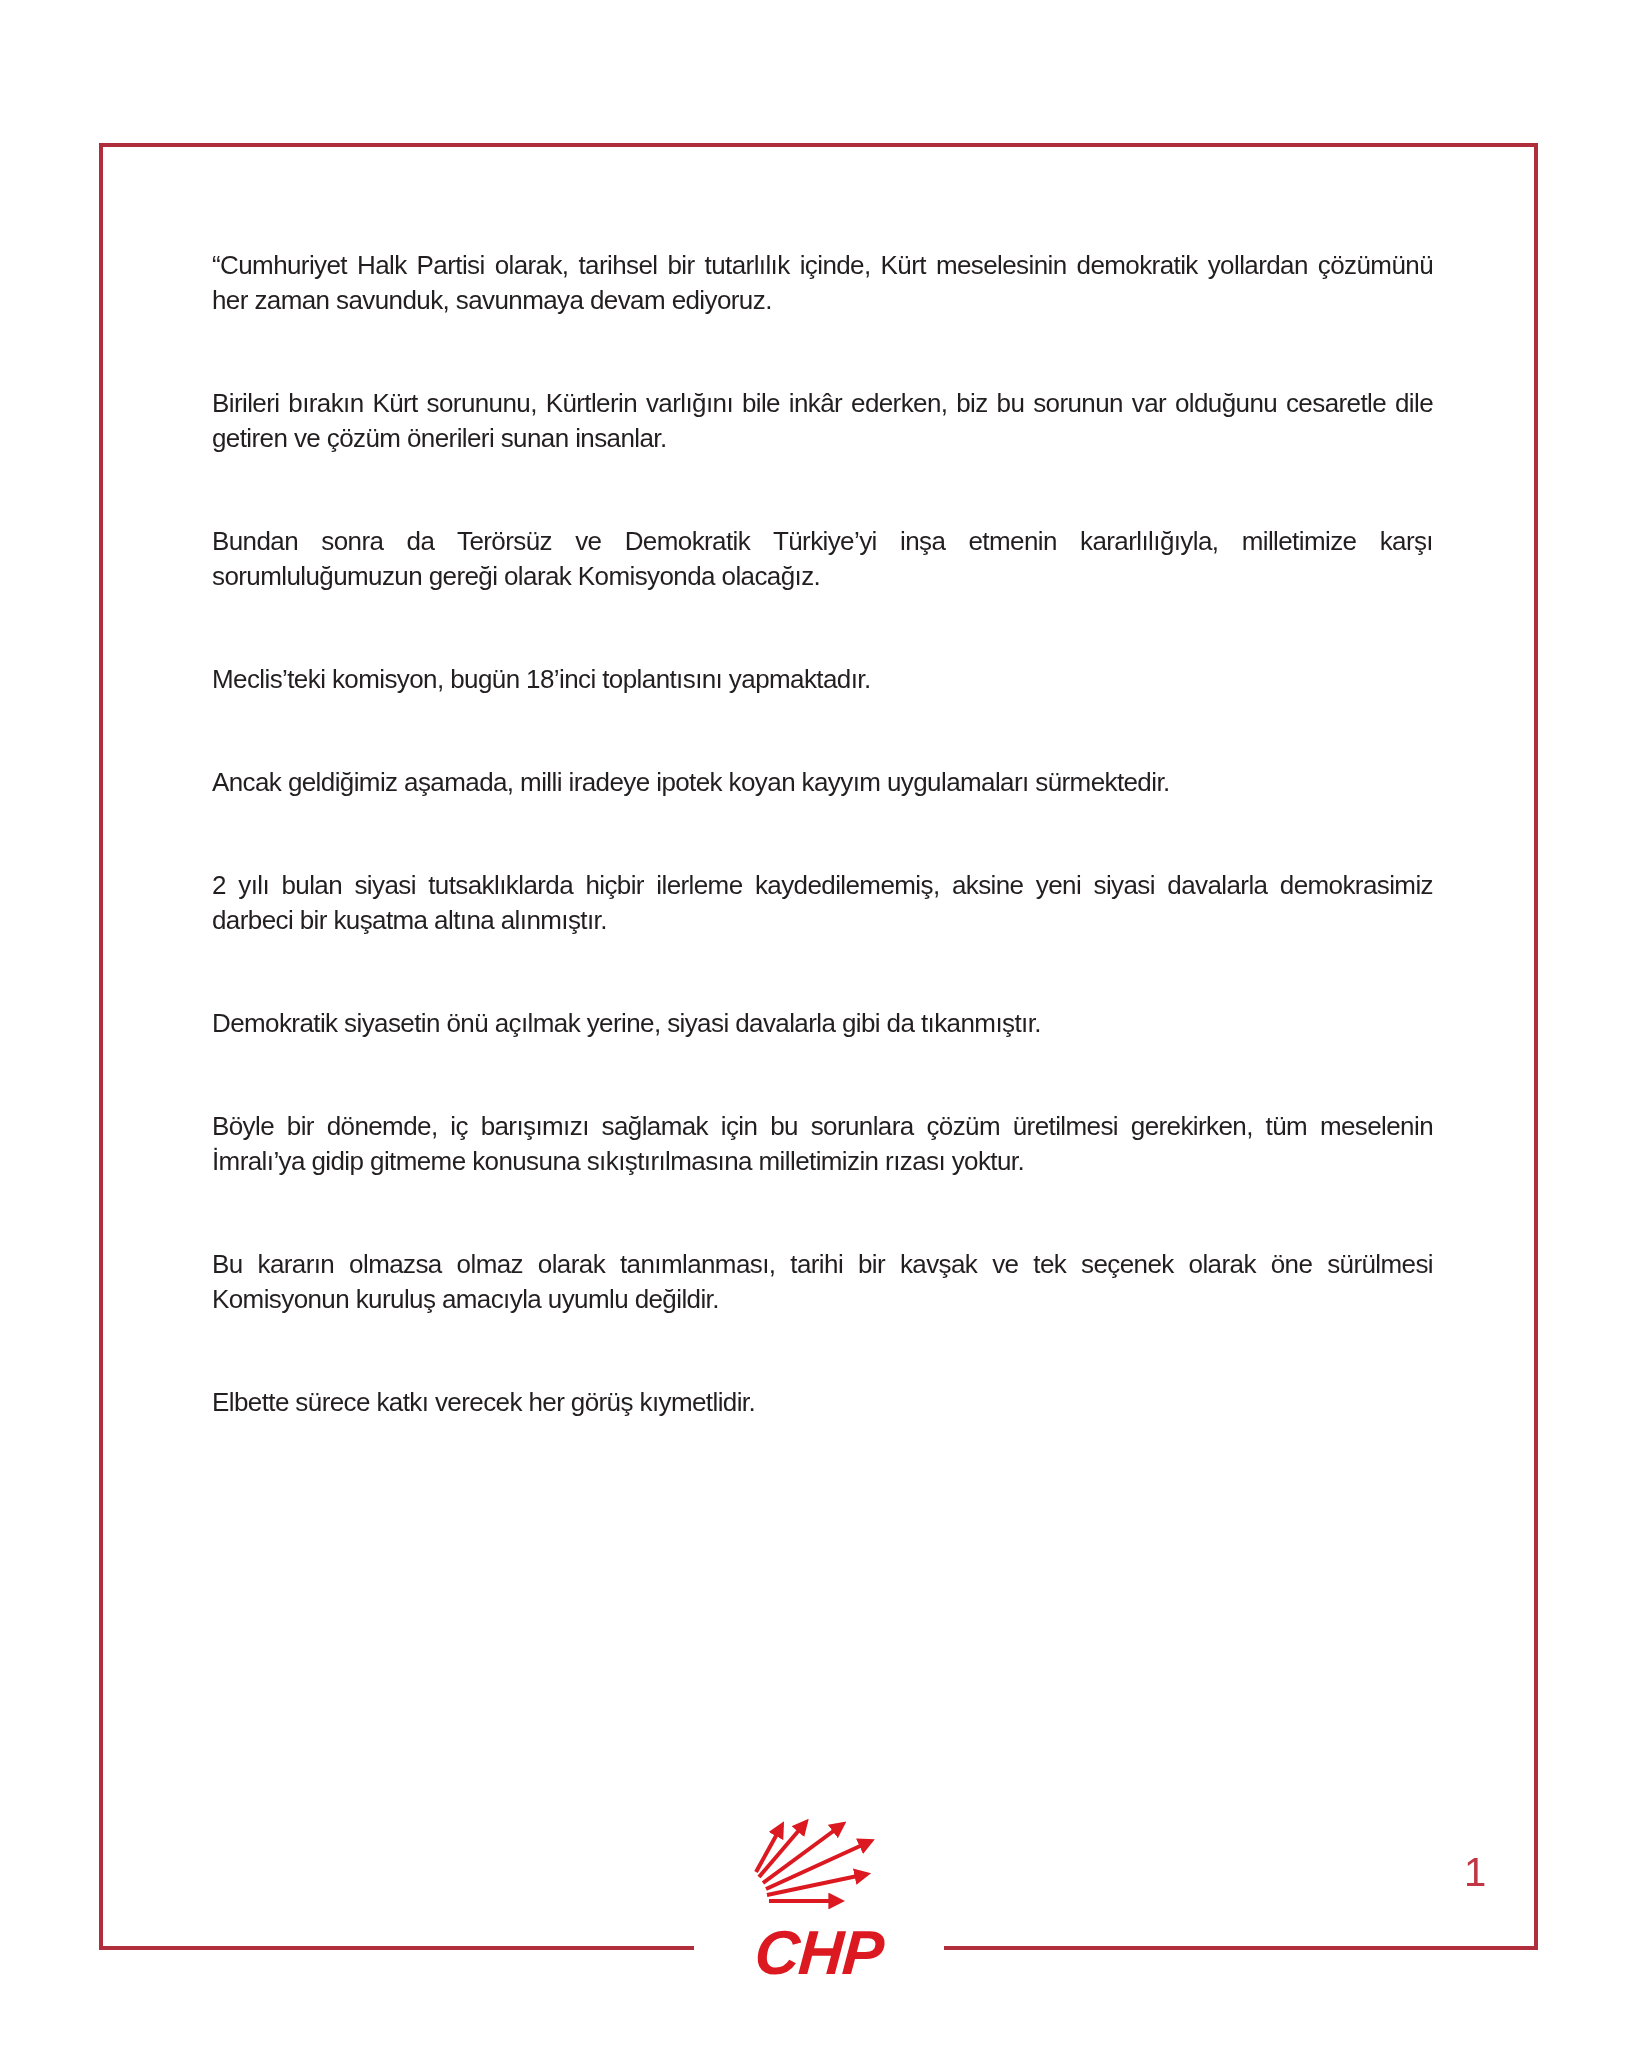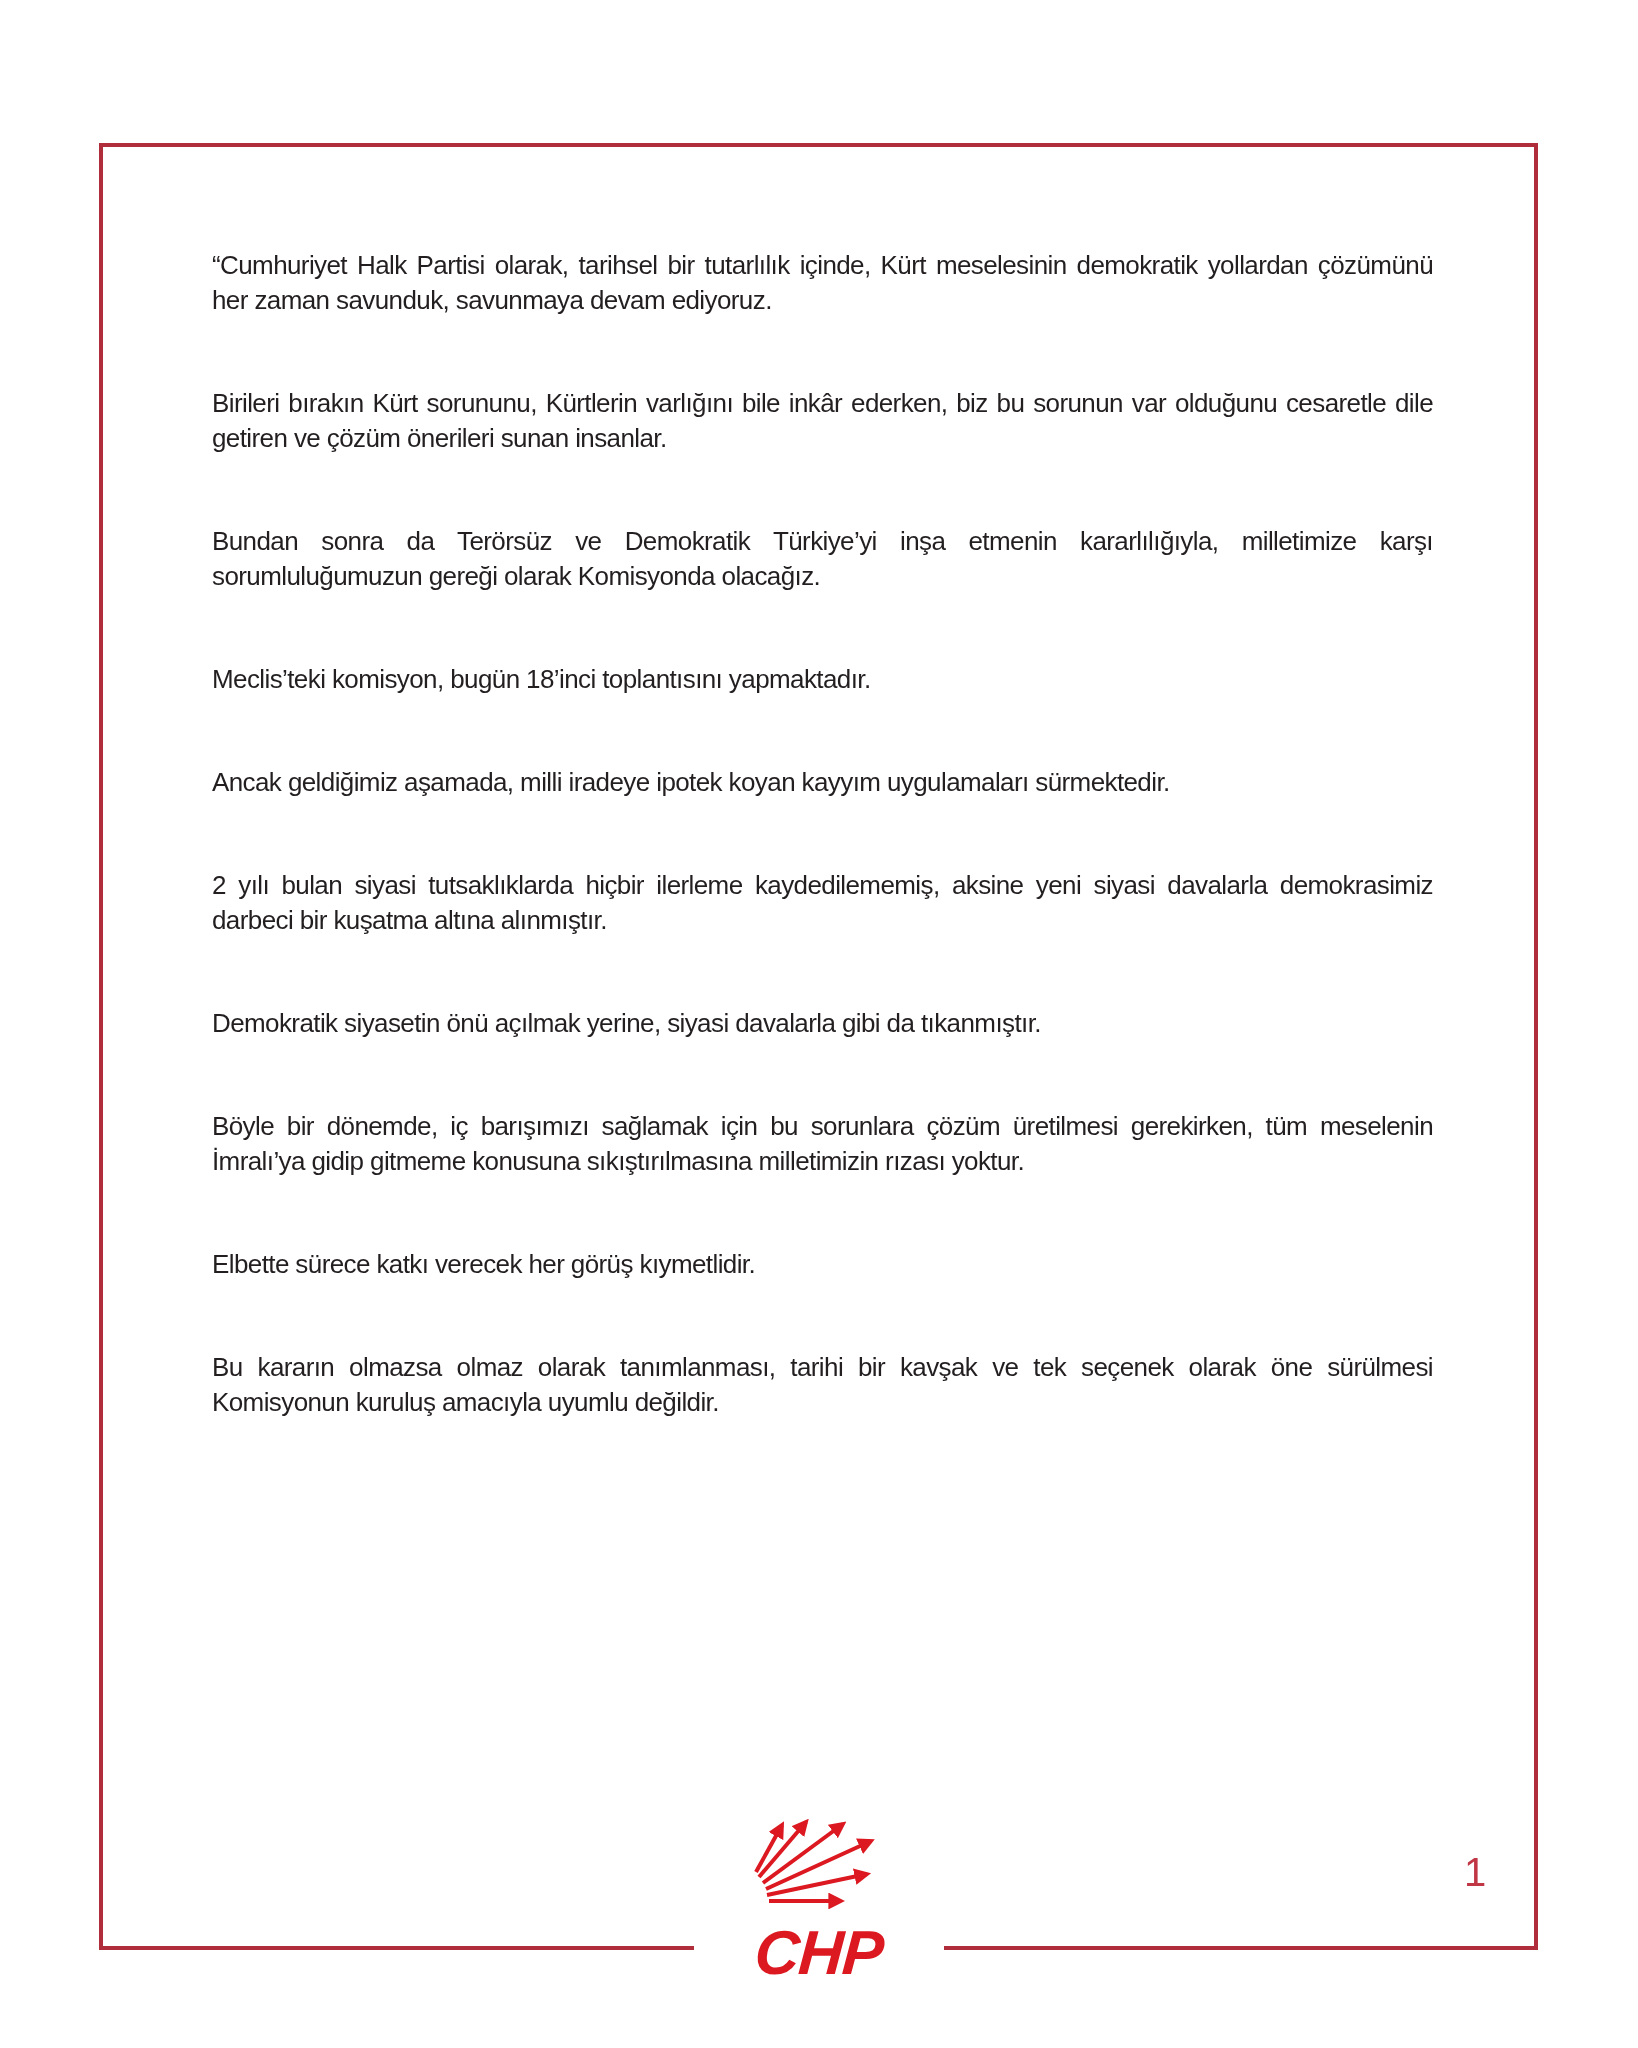--- a/index.html
+++ b/index.html
@@ -79,22 +79,22 @@
 
 <div class="content">
   <p>“Cumhuriyet Halk Partisi olarak, tarihsel bir tutarlılık içinde, Kürt meselesinin demokratik yollardan çözümünü her zaman savunduk, savunmaya devam ediyoruz.</p>
   <p>Birileri bırakın Kürt sorununu, Kürtlerin varlığını bile inkâr ederken, biz bu sorunun var olduğunu cesaretle dile getiren ve çözüm önerileri sunan insanlar.</p>
   <p>Bundan sonra da Terörsüz ve Demokratik Türkiye’yi inşa etmenin kararlılığıyla, milletimize karşı sorumluluğumuzun gereği olarak Komisyonda olacağız.</p>
   <p>Meclis’teki komisyon, bugün 18’inci toplantısını yapmaktadır.</p>
   <p>Ancak geldiğimiz aşamada, milli iradeye ipotek koyan kayyım uygulamaları sürmektedir.</p>
   <p>2 yılı bulan siyasi tutsaklıklarda hiçbir ilerleme kaydedilememiş, aksine yeni siyasi davalarla demokrasimiz darbeci bir kuşatma altına alınmıştır.</p>
   <p>Demokratik siyasetin önü açılmak yerine, siyasi davalarla gibi da tıkanmıştır.</p>
   <p>Böyle bir dönemde, iç barışımızı sağlamak için bu sorunlara çözüm üretilmesi gerekirken, tüm meselenin İmralı’ya gidip gitmeme konusuna sıkıştırılmasına milletimizin rızası yoktur.</p>
+  <p>Bu kararın olmazsa olmaz olarak tanımlanması, tarihi bir kavşak ve tek seçenek olarak öne sürülmesi Komisyonun kuruluş amacıyla uyumlu değildir.</p>
   <p>Elbette sürece katkı verecek her görüş kıymetlidir.</p>
-  <p>Bu kararın olmazsa olmaz olarak tanımlanması, tarihi bir kavşak ve tek seçenek olarak öne sürülmesi Komisyonun kuruluş amacıyla uyumlu değildir.</p>
 </div>
 
 <div class="pagenum">1</div>
 
 <div class="logo">
   <svg viewBox="0 0 250 130" xmlns="http://www.w3.org/2000/svg" aria-hidden="true">
     <defs>
       <marker id="ah" viewBox="0 0 10 10" refX="7.5" refY="5" markerWidth="4.2" markerHeight="4.2" orient="auto">
         <path d="M0,0 L10,5 L0,10 z" fill="#dc1820"></path>
       </marker>

